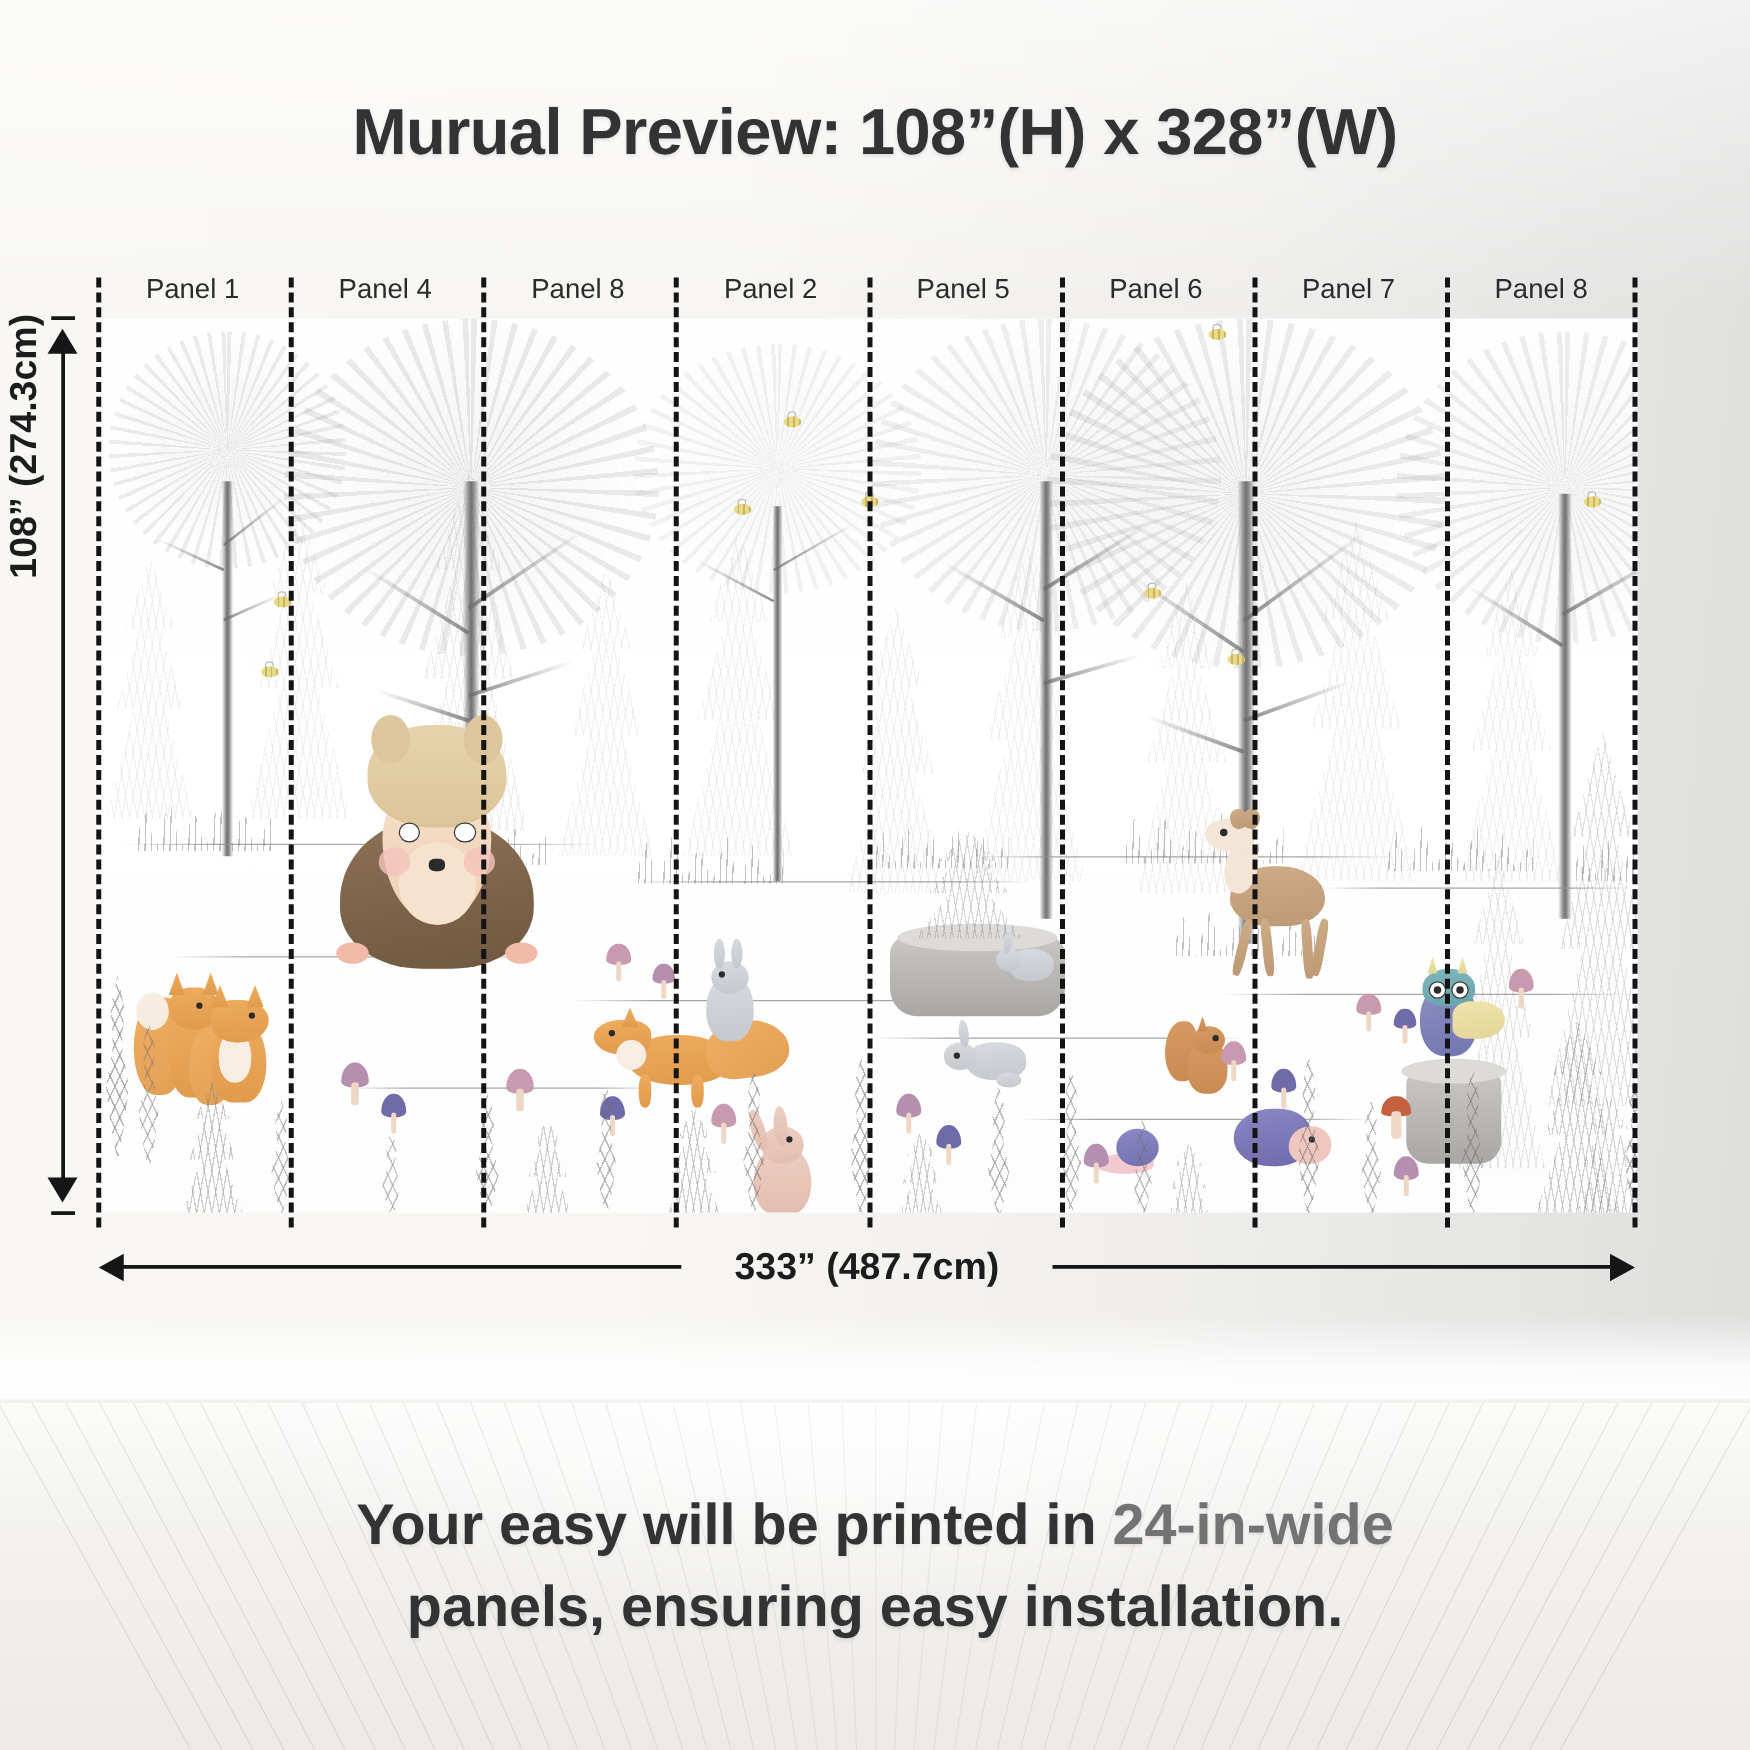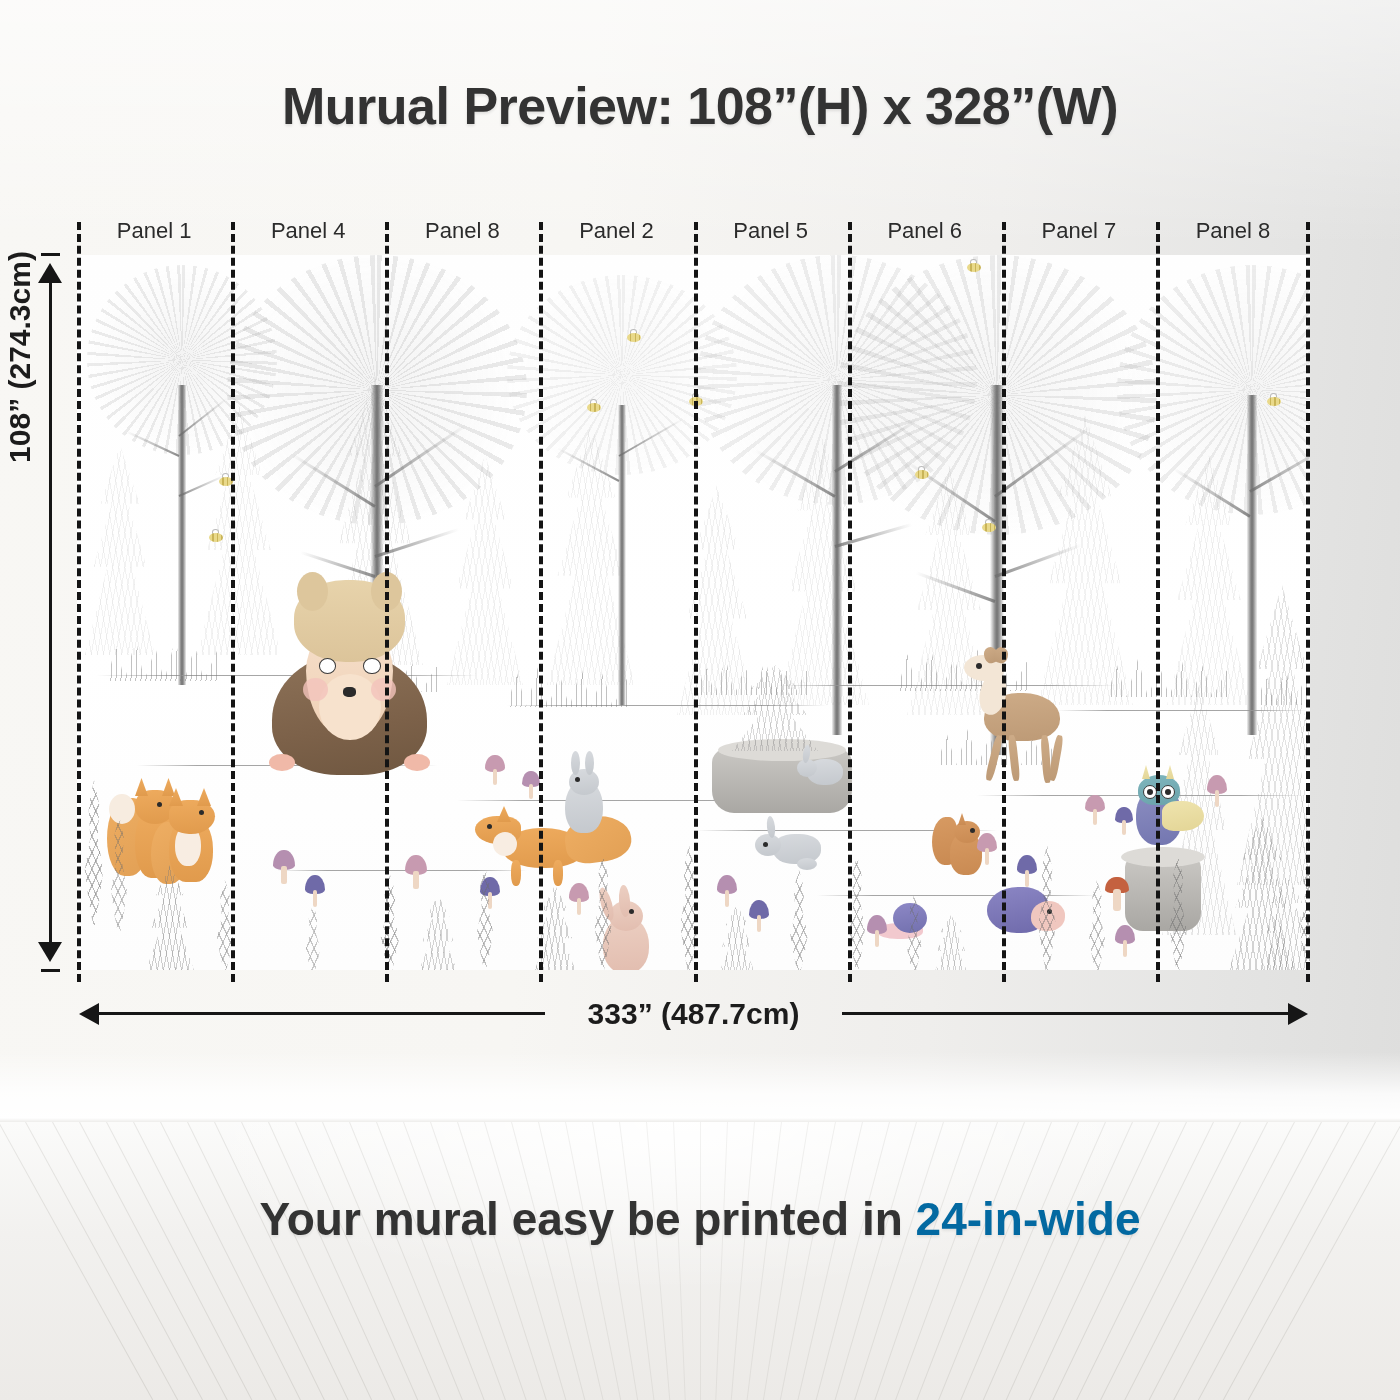--- a/index.html
+++ b/index.html
@@ -238,21 +238,21 @@
     font-size:30px; font-weight:bold; color:#1c1c1c; line-height:36px;
   }
 
   
   #caption {
     position:absolute; left:0; top:1186px; width:1400px;
     text-align:center; line-height:66px;
     font-size:46px; font-weight:bold; color:#333333;
     text-shadow:0 2px 3px rgba(0,0,0,.08);
   }
-  #caption .accent { color:#0369a1;text-align:center; }
+  #caption .accent { color:#737373;text-align:center; }
 </style>
 </head>
 <body>
 
 <div id="wall">
   <div id="wall-shadow-bottom"></div>
 </div>
 
 <div id="title">Murual Preview: 108”(H) x 328”(W)</div>
 
@@ -705,14 +705,15 @@
     <div class="plank" style="left: 1240px; height: 318px; transform: rotate(26.7115deg); opacity: 0.8;"></div>
     <div class="plank" style="left: 1267px; height: 318px; transform: rotate(27.1722deg); opacity: 0.8;"></div>
     <div class="plank" style="left: 1294px; height: 318px; transform: rotate(27.5984deg); opacity: 0.8;"></div>
     <div class="plank" style="left: 1321px; height: 318px; transform: rotate(27.9935deg); opacity: 0.8;"></div>
     <div class="plank" style="left: 1348px; height: 318px; transform: rotate(28.3607deg); opacity: 0.8;"></div>
     <div class="plank" style="left: 1375px; height: 318px; transform: rotate(28.7027deg); opacity: 0.8;"></div>
     <div class="plank" style="left: 1402px; height: 318px; transform: rotate(29.0219deg); opacity: 0.8;"></div>
   </div>
 
 <div id="caption">
-  <span>Your mural easy be printed in </span><span class="accent">24-in-wide</span><br>
+  <span>Your easy will be printed in </span><span class="accent">24-in-wide</span><br>
+  <span>panels, ensuring easy installation.</span>
 </div>
 
 </body></html>

